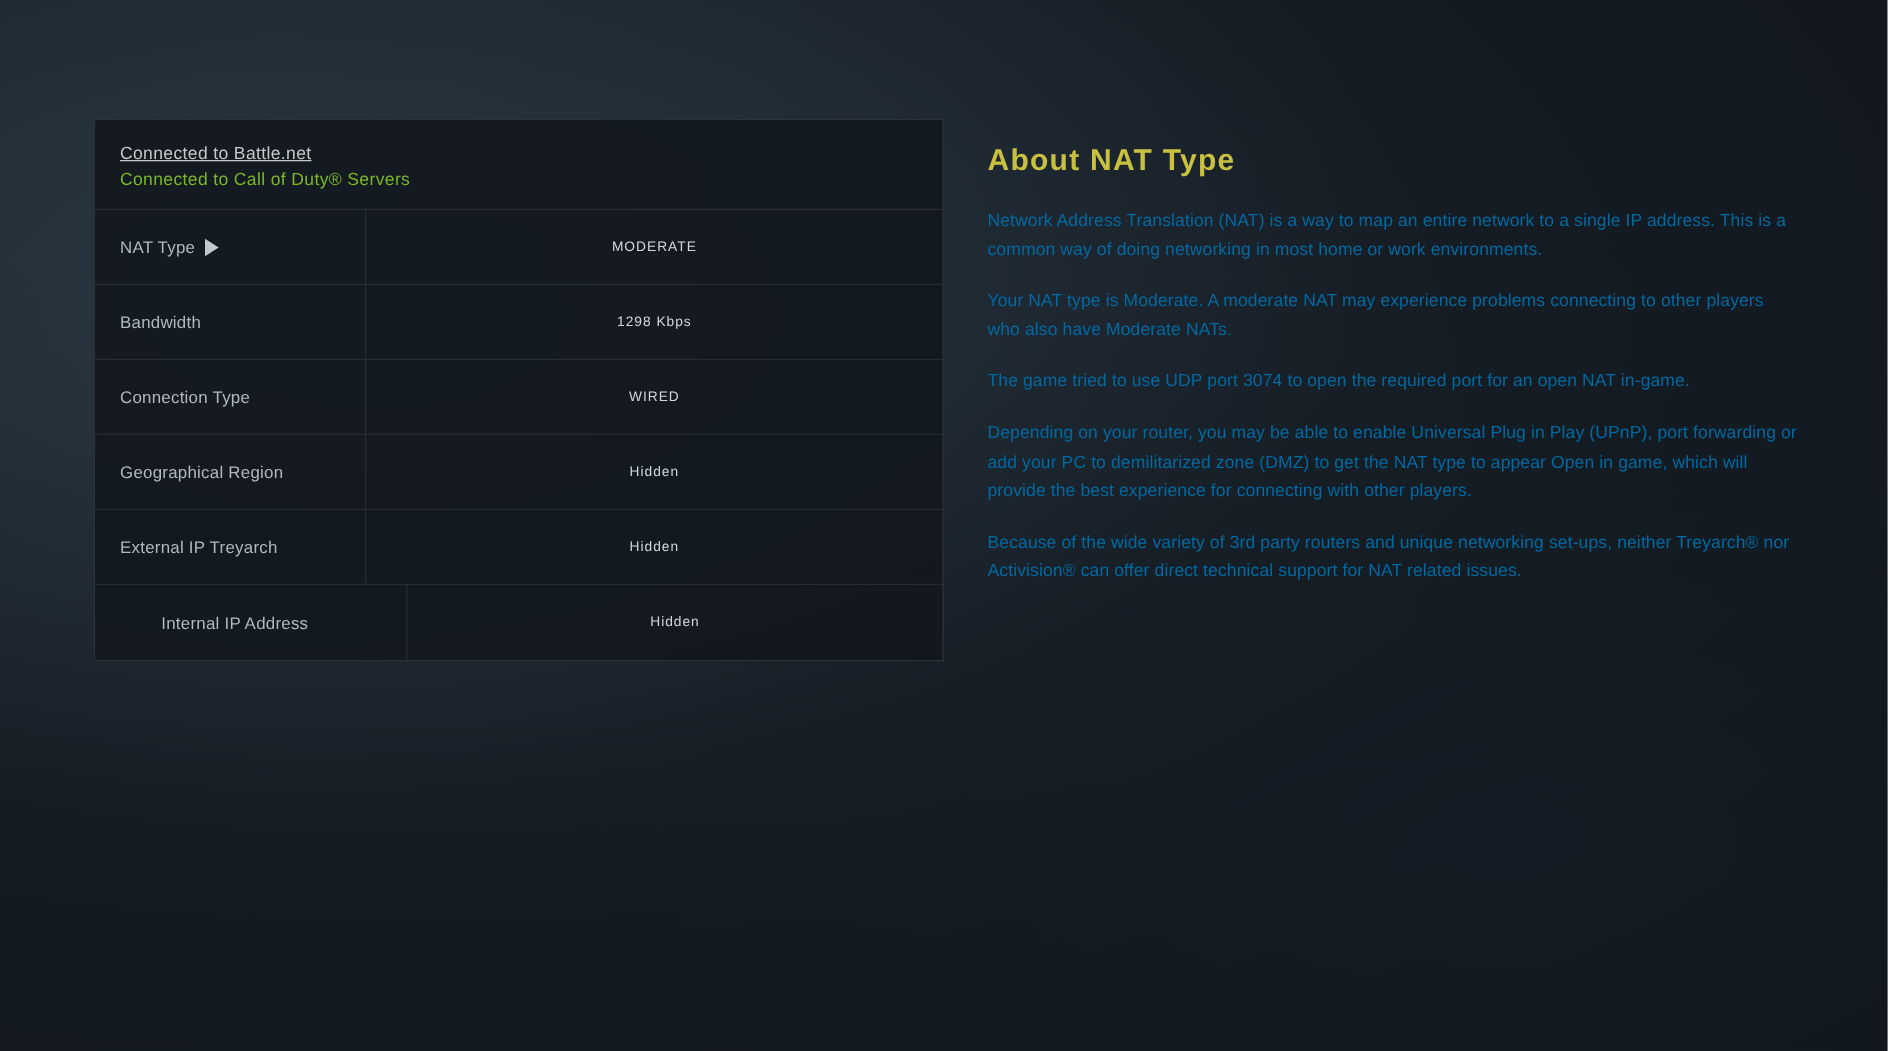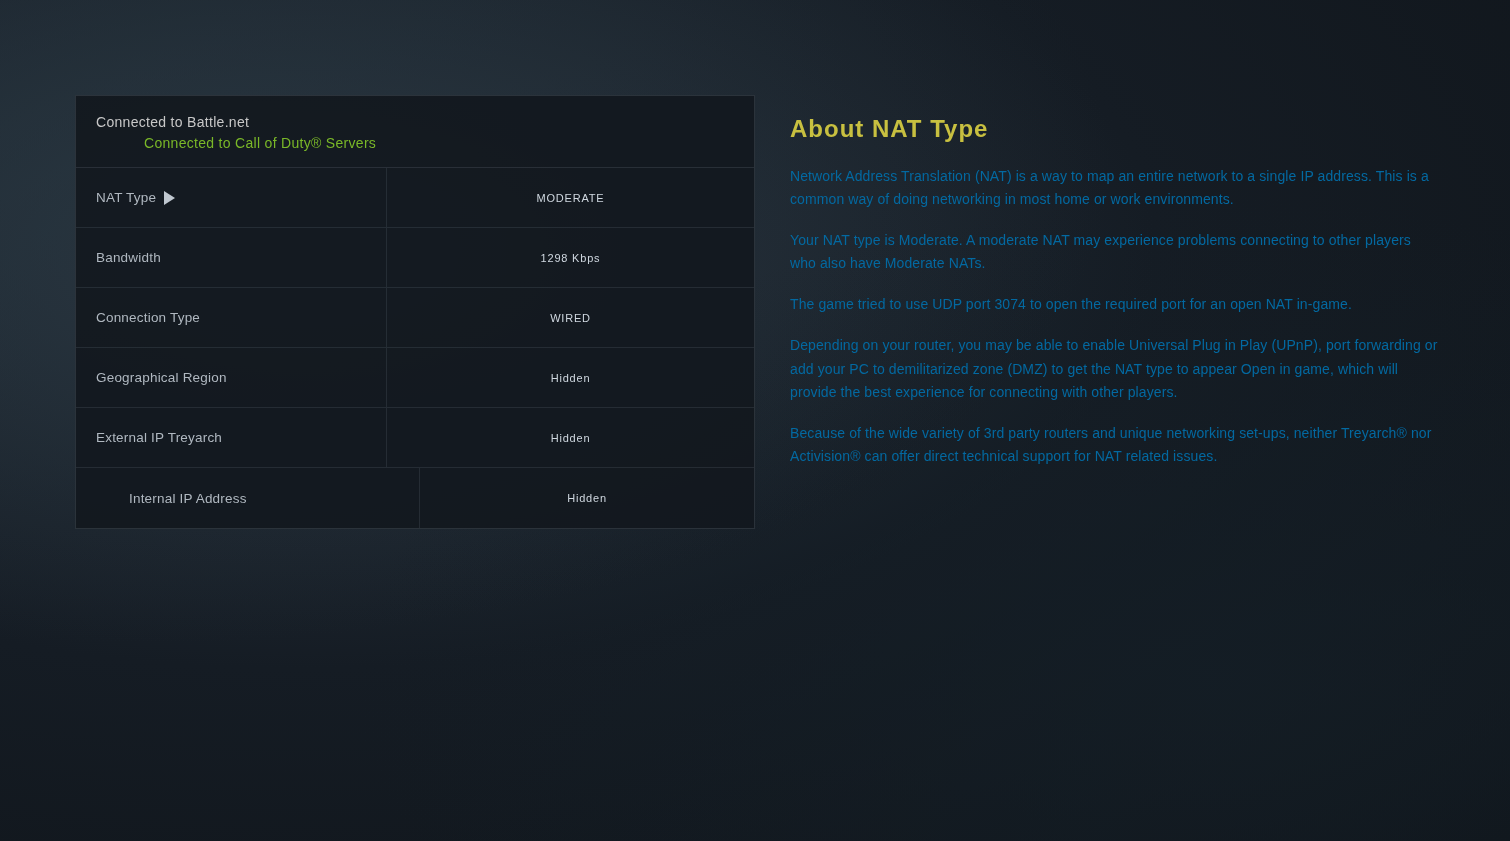--- a/index.html
+++ b/index.html
@@ -50,47 +50,47 @@
       padding: 18px 20px 16px 20px;
       border-bottom: 1px solid rgba(80, 90, 100, 0.35);
     }
 
     .status-battle {
       color: #c8c8c8;
       font-size: 14px;
       font-weight: 500;
       letter-spacing: 0.3px;
       margin-bottom: 5px;
+      text-decoration: underline;
     }
 
     .status-cod {
       color: #7ab828;
       font-size: 14px;
       font-weight: 500;
       letter-spacing: 0.3px;
-      margin-left: 48px;
     }
 
     .info-table {
       width: 100%;
     }
 
     .info-row {
       display: flex;
       border-bottom: 1px solid rgba(80, 90, 100, 0.3);
       min-height: 60px;
     }
 
     .info-row:last-child {
       border-bottom: none;
       padding-left: 33px;
     }
 
     .info-label {
-      width: 311px;
+      width: 217px;
       flex-shrink: 0;
       padding: 18px 20px;
       color: #b0b8c0;
       font-size: 13.5px;
       font-weight: 400;
       letter-spacing: 0.2px;
       border-right: 1px solid rgba(80, 90, 100, 0.3);
       display: flex;
       align-items: center;
       gap: 8px;

